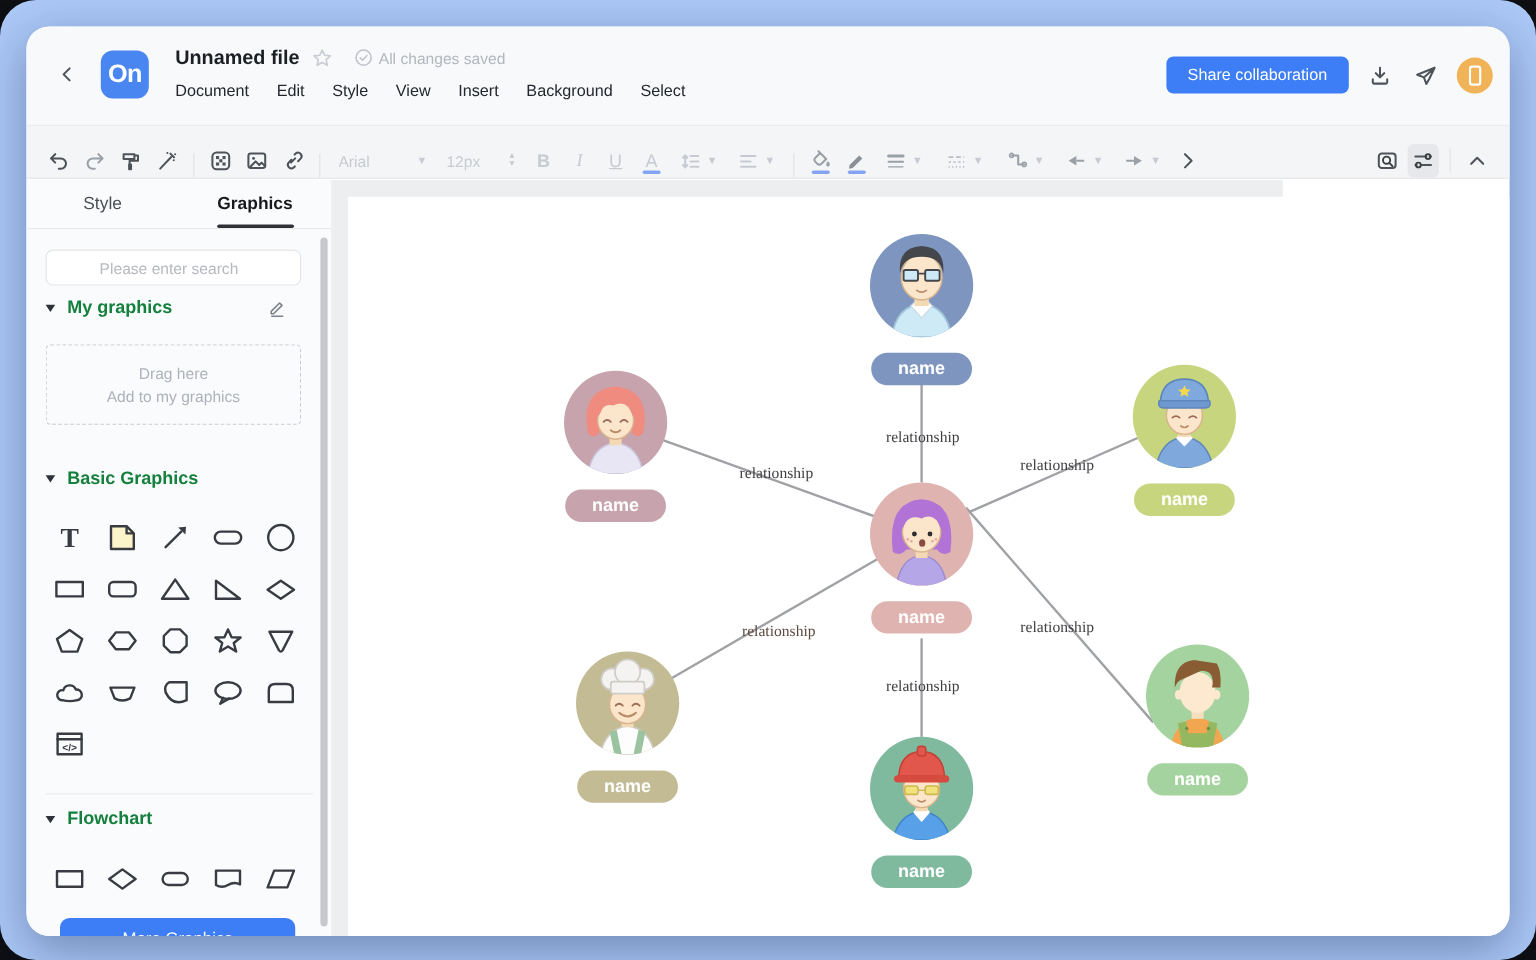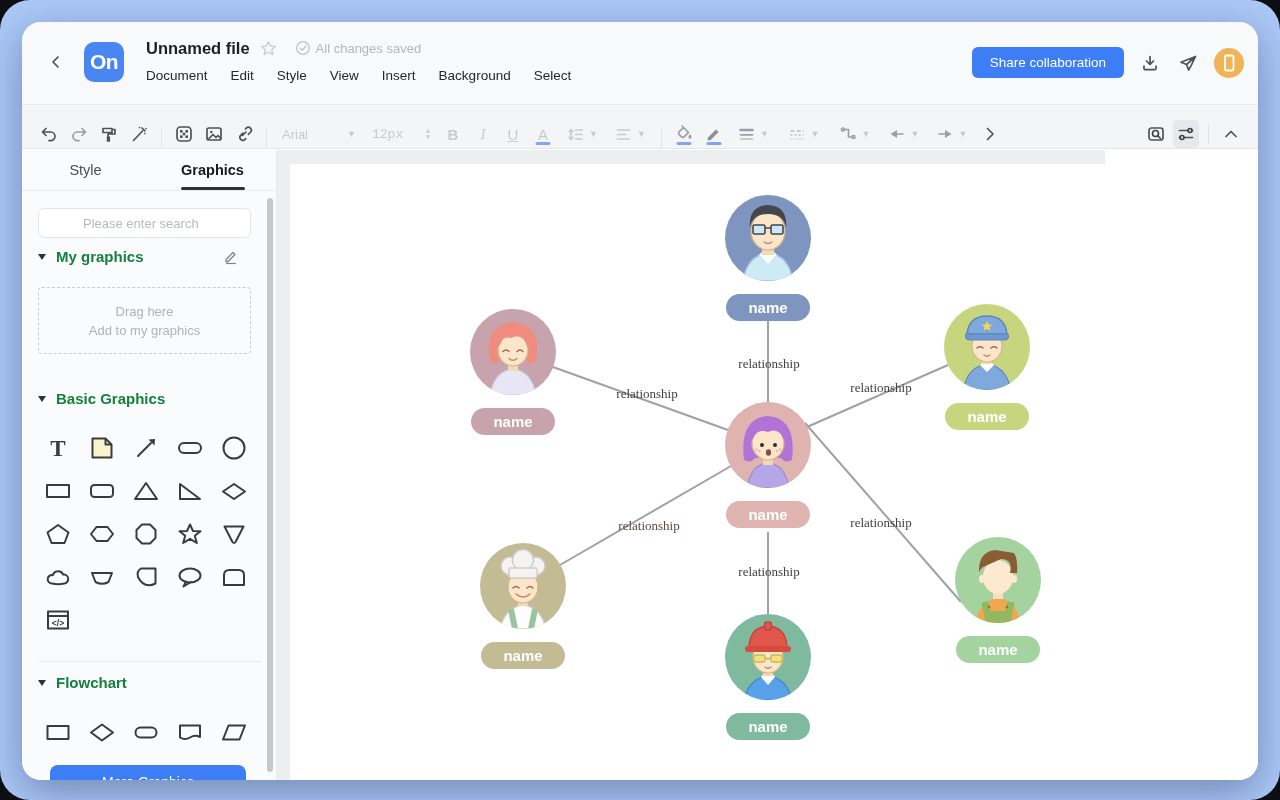--- a/index.html
+++ b/index.html
@@ -50,21 +50,21 @@
   .section-title{font-size:15px;font-weight:700;color:#15803d;}
   .edit-ic{position:absolute;right:22px;cursor:pointer;}
   .dropzone{position:absolute;left:16px;top:137px;width:211px;height:65px;border:1.5px dashed #c9ccd4;border-radius:4px;display:flex;flex-direction:column;align-items:center;justify-content:center;color:#aeb2b9;font-size:13px;line-height:19px;}
   .shape-grid{position:absolute;left:14px;top:276px;width:226px;display:flex;flex-wrap:wrap;}
   .shape-cell{width:44px;height:43px;display:flex;align-items:center;justify-content:center;cursor:pointer;border-radius:4px;}
   .divider{position:absolute;left:16px;top:511px;width:223px;height:1px;background:#e9ebee;}
   .fc-grid{position:absolute;left:14px;top:560px;width:226px;display:flex;}
   .more-btn{position:absolute;left:28px;top:615px;width:196px;height:34px;background:#3d7df5;color:#fff;border:none;border-radius:8px;font-size:14px;font-family:inherit;cursor:pointer;}
   .sb-scroll{position:absolute;right:3px;top:48px;width:6px;height:574px;border-radius:3px;background:#c6c8cc;cursor:pointer;}
 
-  .main{position:absolute;left:255px;top:0;width:792px;height:630px;background:#eceef0;padding-left:36px;}
+  .main{position:absolute;left:255px;top:0;width:792px;height:630px;background:#eceef0;}
   .canvas{position:absolute;left:13px;top:14px;width:968px;height:616px;background:#ffffff;}
 
   
   .edges{position:absolute;left:0;top:0;width:968px;height:616px;}
   .node{position:absolute;width:86px;text-align:center;cursor:pointer;}
   .node-circle{width:86px;height:86px;border-radius:50%;background:var(--node-color);overflow:hidden;margin:0 auto;}
   .node-badge{display:inline-block;margin-top:13px;min-width:84px;padding:4px 0;border-radius:14px;background:var(--node-color);color:#fff;font-weight:700;font-size:15px;line-height:19px;cursor:text;}
   .n0{left:435px;top:31px;} .n1{left:435px;top:238px;} .n2{left:180px;top:145px;}
   .n3{left:654px;top:140px;} .n4{left:190px;top:379px;} .n5{left:435px;top:450px;} .n6{left:665px;top:373px;}
   .edge-label{position:absolute;transform:translate(-50%,-50%);font-size:13px;color:#3f3f41;white-space:nowrap;cursor:text;font-family:Liberation Serif, serif;}
@@ -178,21 +178,21 @@
     <span class="tbtn">
           <svg width="20" height="20" viewBox="0 0 20 20">
             <path class="ic" d="M8.5 11.5 l3.5-3.5 M11.5 4.8 l1-1 a3 3 0 0 1 4.2 4.2 l-2.3 2.3 M8.8 9.2 l-2.3 2.3 a3 3 0 0 0 4.2 4.2 l1-1"></path>
           </svg>
         </span>
     <span class="tsep"></span>
     <span class="tbtn" style="width:74px;justify-content:space-between;padding:0 6px;">
       <span class="tb-label">Arial</span>
           <span class="caret">▼</span>
     </span>
-    <span class="tbtn" style="width:58px;justify-content:space-between;padding:0 6px;font-family:Liberation Mono, monospace;">
+    <span class="tbtn" style="width:58px;justify-content:space-between;padding:0 6px;">
       <span class="tb-label">12px</span>
           <span class="ud">
             <span>▲</span>
             <span>▼</span>
           </span>
     </span>
     <span class="tbtn">
           <span class="fmt b">B</span>
         </span>
     <span class="tbtn">

